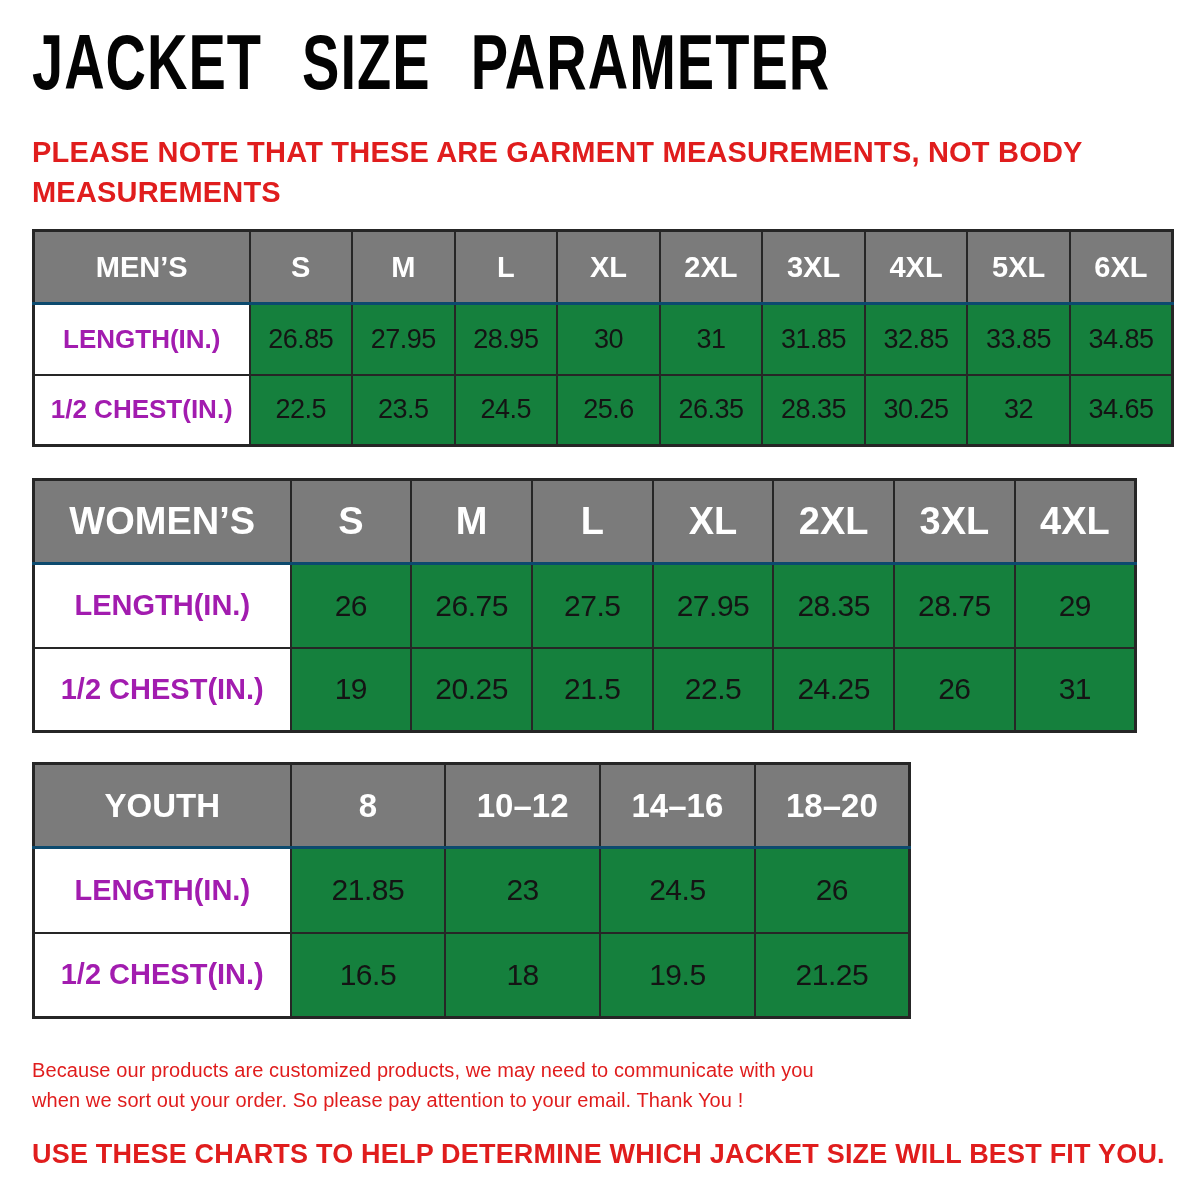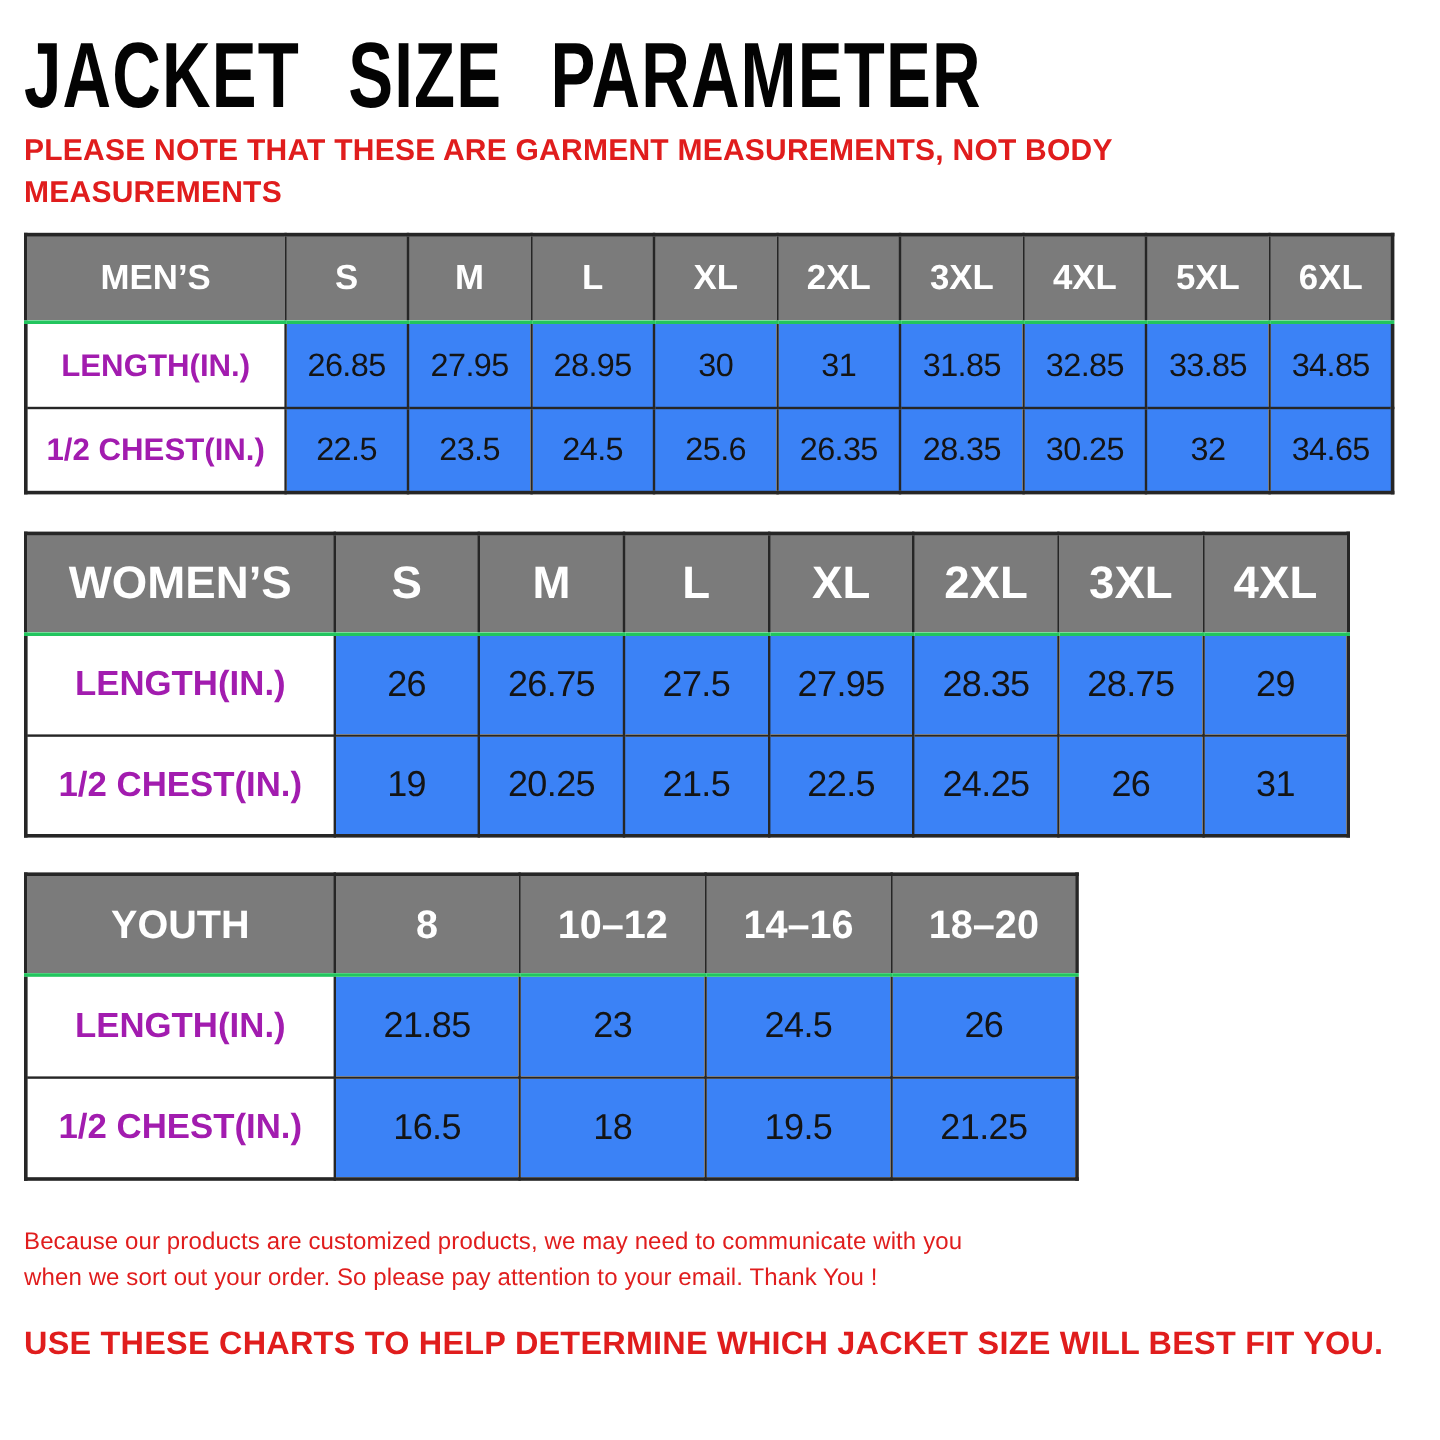--- a/index.html
+++ b/index.html
@@ -8,68 +8,68 @@
     background: #ffffff;
     font-family: "Liberation Sans", sans-serif;
   }
   .page {
     position: relative;
     width: 1200px;
     height: 1200px;
     background: #ffffff;
     overflow: hidden;
     box-sizing: border-box;
-    padding: 24px 28px 0 20px;
+    padding: 24px 28px 0 32px;
   }
   .main-title {
     display: inline-block;
     margin: 0;
     font-size: 56px;
     line-height: 1.0;
     font-weight: 800;
     color: #030303;
     letter-spacing: 1px;
     word-spacing: 0.42em;
     transform: scaleY(1.38);
     transform-origin: left top;
     white-space: nowrap;
   }
   .note {
-    margin-top: 28px;
+    margin-top: 52px;
     color: var(--accent-red, #e01d1d);
-    font-size: 25px;
+    font-size: 29px;
     font-weight: 600;
     line-height: 1.38;
     letter-spacing: 0.2px;
   }
   table.size-table {
     border-collapse: collapse;
     table-layout: fixed;
     border: 3px solid #262626;
   }
   .size-table th, .size-table td {
     border: 2px solid #262626;
     text-align: center;
     vertical-align: middle;
     padding: 0;
     overflow: hidden;
   }
   .size-table thead th {
     background: var(--header-gray, #7b7b7b);
     color: #ffffff;
     font-weight: 700;
-    border-bottom: 3px solid #22c55e;
+    border-bottom: 3px solid #0c4a6e;
   }
   .size-table tbody th.row-label {
     background: #ffffff;
     color: #a21caf;
     font-weight: 700;
   }
   .size-table td {
-    background: #3b82f6;
+    background: #15803d;
     color: #141414;
     font-weight: 400;
     letter-spacing: -0.5px;
   }
   
   .t-mens { width: 1142px; margin-top: 17px; }
   .t-mens col.first { width: 216px; }
   .t-mens thead tr { height: 73px; }
   .t-mens thead th { font-size: 29px; }
   .t-mens tbody tr { height: 71px; }

